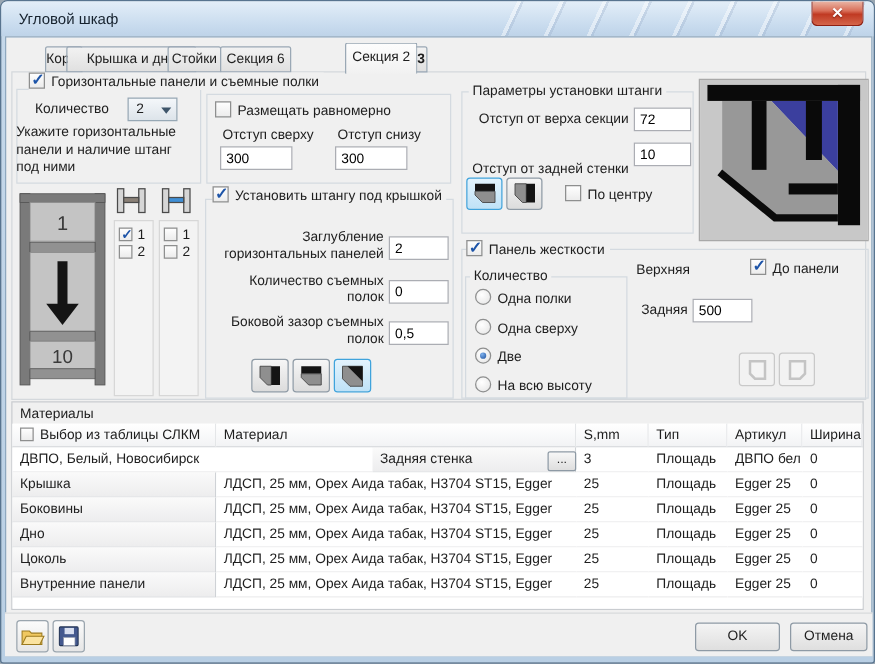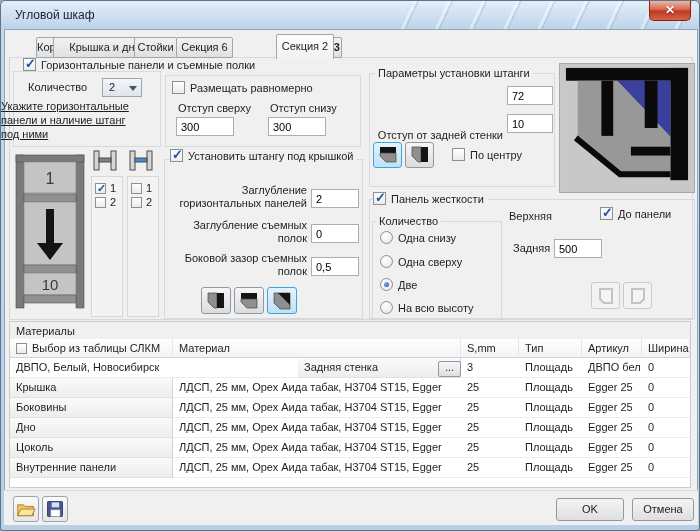--- a/index.html
+++ b/index.html
@@ -87,21 +87,21 @@
 
   <div class="cbrow" style="left:22px;top:57px;">
     <span class="cb checked"></span><span class="cblab">Горизонтальные панели и съемные полки</span>
   </div>
 
   <div class="group" style="left:12px;top:70px;width:148px;height:76px;"></div>
   <div class="lbl" style="left:27px;top:80px;">Количество</div>
   <div class="combo" style="left:101px;top:77px;">
     <span>2</span><span class="arr"></span>
   </div>
-  <div class="lbl" style="left:0;top:98px;width:142px;white-space:normal;line-height:14px;text-decoration:underline;">Укажите горизонтальные панели и наличие штанг под ними</div>
+  <div class="lbl" style="left:12px;top:98px;width:142px;white-space:normal;line-height:14px;">Укажите горизонтальные панели и наличие штанг под ними</div>
 
   <div class="group" style="left:164px;top:74px;width:196px;height:72px;"></div>
   <div class="cbrow" style="left:171px;top:80px;background:transparent;">
     <span class="cb"></span><span class="cblab">Размещать равномерно</span>
   </div>
   <div class="lbl" style="left:177px;top:101px;">Отступ сверху</div>
   <div class="lbl" style="left:269px;top:101px;">Отступ снизу</div>
   <input class="tbox" style="left: 175px; top: 116px; width: 58px;" value="300">
   <input class="tbox" style="left: 267px; top: 116px; width: 58px;" value="300">
 
@@ -141,21 +141,21 @@
     <div class="listitem" style="top:19px;"><span class="cb small"></span><span class="cblab">2</span></div>
   </div>
   <div class="listpanel" style="left:126px;top:175px;">
     <div class="listitem" style="top:5px;"><span class="cb small"></span><span class="cblab">1</span></div>
     <div class="listitem" style="top:19px;"><span class="cb small"></span><span class="cblab">2</span></div>
   </div>
 
   <div class="group" style="left:163px;top:158px;width:199px;height:160px;"></div>
   <div class="rlbl" style="left:166px;top:183px;width:140px;">Заглубление горизонтальных панелей</div>
   <input class="tbox" style="left: 310px; top: 188px; width: 48px;" value="2">
-  <div class="rlbl" style="left:166px;top:218px;width:140px;">Заглубление съемных полок</div>
+  <div class="rlbl" style="left:166px;top:218px;width:140px;">Количество съемных полок</div>
   <input class="tbox" style="left: 310px; top: 223px; width: 48px;" value="0">
   <div class="rlbl" style="left:166px;top:251px;width:140px;">Боковой зазор съемных полок</div>
   <input class="tbox" style="left: 310px; top: 256px; width: 48px;" value="0,5">
 
   <div class="icon-btn" style="left:200px;top:286px;">
     <svg width="20" height="20" viewBox="0 0 20 20">
       <polygon points="2,2 11,2 11,17 8,17 2,11" fill="#8f8f8f" stroke="#444" stroke-width="0.7"></polygon>
       <rect x="11" y="2" width="7" height="15" fill="#141414"></rect>
     </svg>
   </div>
@@ -167,20 +167,21 @@
   </div>
   <div class="icon-btn sel" style="left:266px;top:286px;">
     <svg width="20" height="20" viewBox="0 0 20 20">
       <polygon points="2,2 18,2 18,18 8,18 2,12" fill="#8f8f8f" stroke="#444" stroke-width="0.7"></polygon>
       <polygon points="6,2 18,2 18,14" fill="#141414"></polygon>
     </svg>
   </div>
 
   <div class="group" style="left:368px;top:72px;width:186px;height:114px;"></div>
   <div class="glabel" style="left:374px;top:66px;">Параметры установки штанги</div>
+  <div class="rlbl" style="left:374px;top:88px;width:128px;">Отступ от верха секции</div>
   <input class="tbox" style="left: 506px; top: 85px; width: 46px;" value="72">
   <div class="rlbl" style="left:374px;top:128px;width:128px;">Отступ от задней стенки</div>
   <input class="tbox" style="left: 506px; top: 113px; width: 46px;" value="10">
   <div class="icon-btn sel" style="left:372px;top:141px;width:29px;height:26px;">
     <svg width="20" height="20" viewBox="0 0 20 20">
       <rect x="2" y="2" width="16" height="6" fill="#141414"></rect>
       <polygon points="2,8 18,8 18,17 8,17 2,11" fill="#8f8f8f" stroke="#444" stroke-width="0.7"></polygon>
     </svg>
   </div>
   <div class="icon-btn" style="left:404px;top:141px;width:29px;height:26px;">
@@ -204,21 +205,21 @@
     <rect x="86" y="17" width="13" height="48" fill="#0a0a0a"></rect>
     <rect x="72" y="84" width="40" height="9" fill="#0a0a0a"></rect>
   </svg>
 
   <div class="group" style="left:368px;top:198px;width:326px;height:120px;"></div>
   <div class="cbrow" style="left:372px;top:191px;">
     <span class="cb checked"></span><span class="cblab">Панель жесткости</span>
   </div>
   <div class="group" style="left:371px;top:220px;width:130px;height:98px;"></div>
   <div class="glabel" style="left:375px;top:214px;">Количество</div>
-  <div class="cbrow" style="left:379px;top:230px;background:transparent;"><span class="radio"></span><span class="cblab">Одна снизу</span></div>
+  <div class="cbrow" style="left:379px;top:230px;background:transparent;"><span class="radio"></span><span class="cblab">Одна полки</span></div>
   <div class="cbrow" style="left:379px;top:254px;background:transparent;"><span class="radio"></span><span class="cblab">Одна сверху</span></div>
   <div class="cbrow" style="left:379px;top:277px;background:transparent;"><span class="radio sel"></span><span class="cblab">Две</span></div>
   <div class="cbrow" style="left:379px;top:300px;background:transparent;"><span class="radio"></span><span class="cblab">На всю высоту</span></div>
 
   <div class="lbl" style="left:508px;top:209px;">Верхняя</div>
   <div class="cbrow" style="left:599px;top:206px;background:transparent;">
     <span class="cb checked"></span><span class="cblab">До панели</span>
   </div>
   <div class="lbl" style="left:512px;top:241px;">Задняя</div>
   <input class="tbox" style="left: 553px; top: 238px; width: 48px;" value="500">

